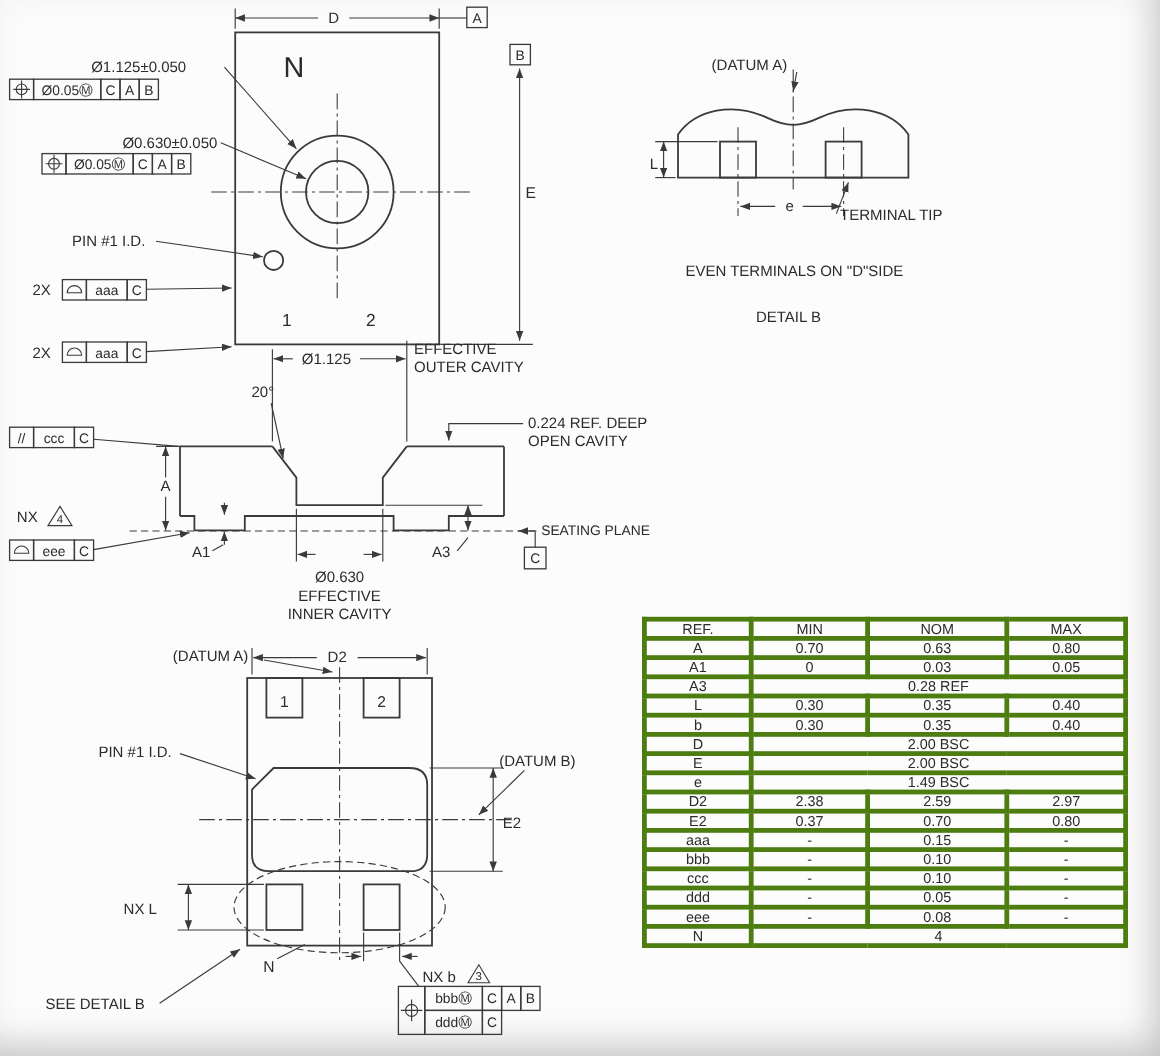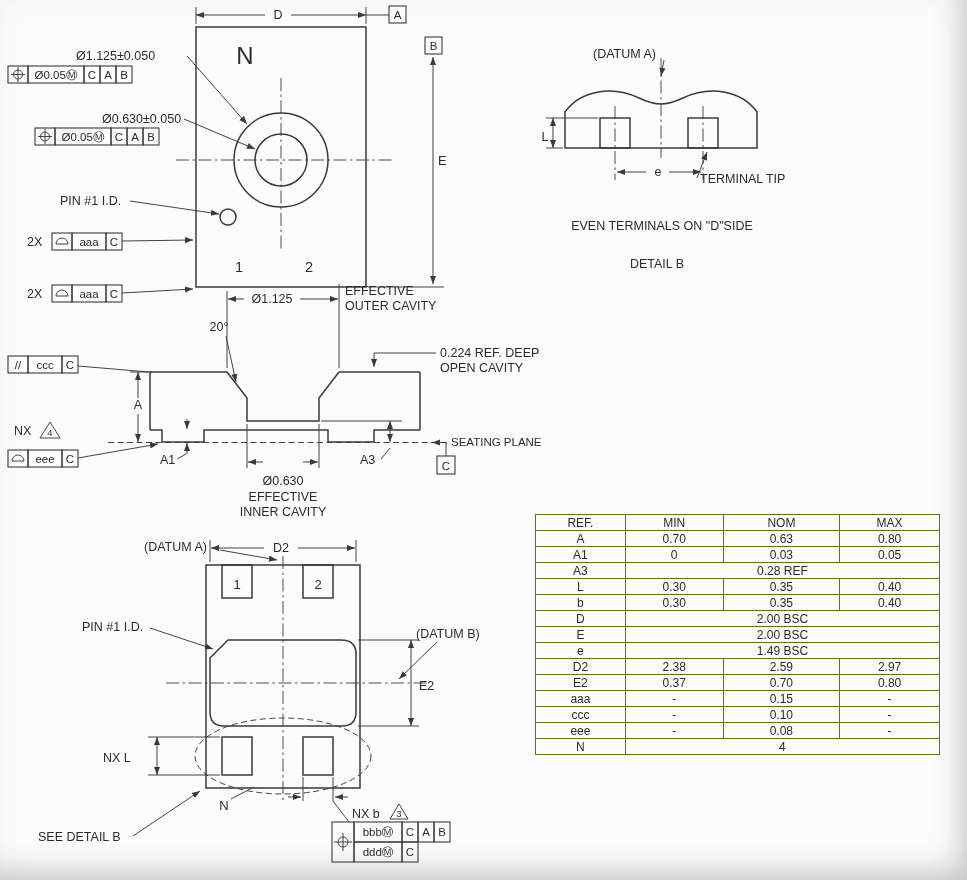--- a/index.html
+++ b/index.html
@@ -15,21 +15,21 @@
   .tn { font-size:14.5px; }
   .tb { font-size:24px; }
   .tf { font-size:9.5px; }
   .mid { text-anchor:middle; }
   .ln   { stroke:#3a3a3a; stroke-width:1.5; fill:none; }
   .thin { stroke:#3a3a3a; stroke-width:0.95; fill:none; }
   .cl   { stroke:#3a3a3a; stroke-width:0.9; fill:none; stroke-dasharray:13 3.5 2.5 3.5; }
   .dsh  { stroke:#3a3a3a; stroke-width:0.95; fill:none; stroke-dasharray:6 3.5; }
   .fcf  { fill:none; stroke:#3a3a3a; stroke-width:1.1; }
   table.dims { position:absolute; left:535px; top:514px; width:405px; border-collapse:collapse; background:#fcfcfc; }
-  table.dims th, table.dims td { border:1px solid #4d7c0f; font-size:12px; font-weight:normal;
+  table.dims th, table.dims td { border:4px solid #4d7c0f; font-size:12px; font-weight:normal;
        text-align:center; padding:0 3px; height:16px; line-height:1; color:#2b2b2b; }
 </style>
 </head>
 <body>
 
 <div class="page">
 
 <svg class="sheet" width="967" height="880" viewBox="0 0 967 880">
   <defs>
     <marker id="arr" viewBox="0 0 10 10" refX="9.5" refY="5" markerWidth="9" markerHeight="9" orient="auto-start-reverse">
@@ -357,23 +357,35 @@
           <td>0.70</td>
           <td>0.80</td>
         </tr>
     <tr>
           <td>aaa</td>
           <td>-</td>
           <td>0.15</td>
           <td>-</td>
         </tr>
     <tr>
+          <td>bbb</td>
+          <td>-</td>
+          <td>0.10</td>
+          <td>-</td>
+        </tr>
+    <tr>
           <td>ccc</td>
           <td>-</td>
           <td>0.10</td>
+          <td>-</td>
+        </tr>
+    <tr>
+          <td>ddd</td>
+          <td>-</td>
+          <td>0.05</td>
           <td>-</td>
         </tr>
     <tr>
           <td>eee</td>
           <td>-</td>
           <td>0.08</td>
           <td>-</td>
         </tr>
     <tr>
           <td>N</td>

